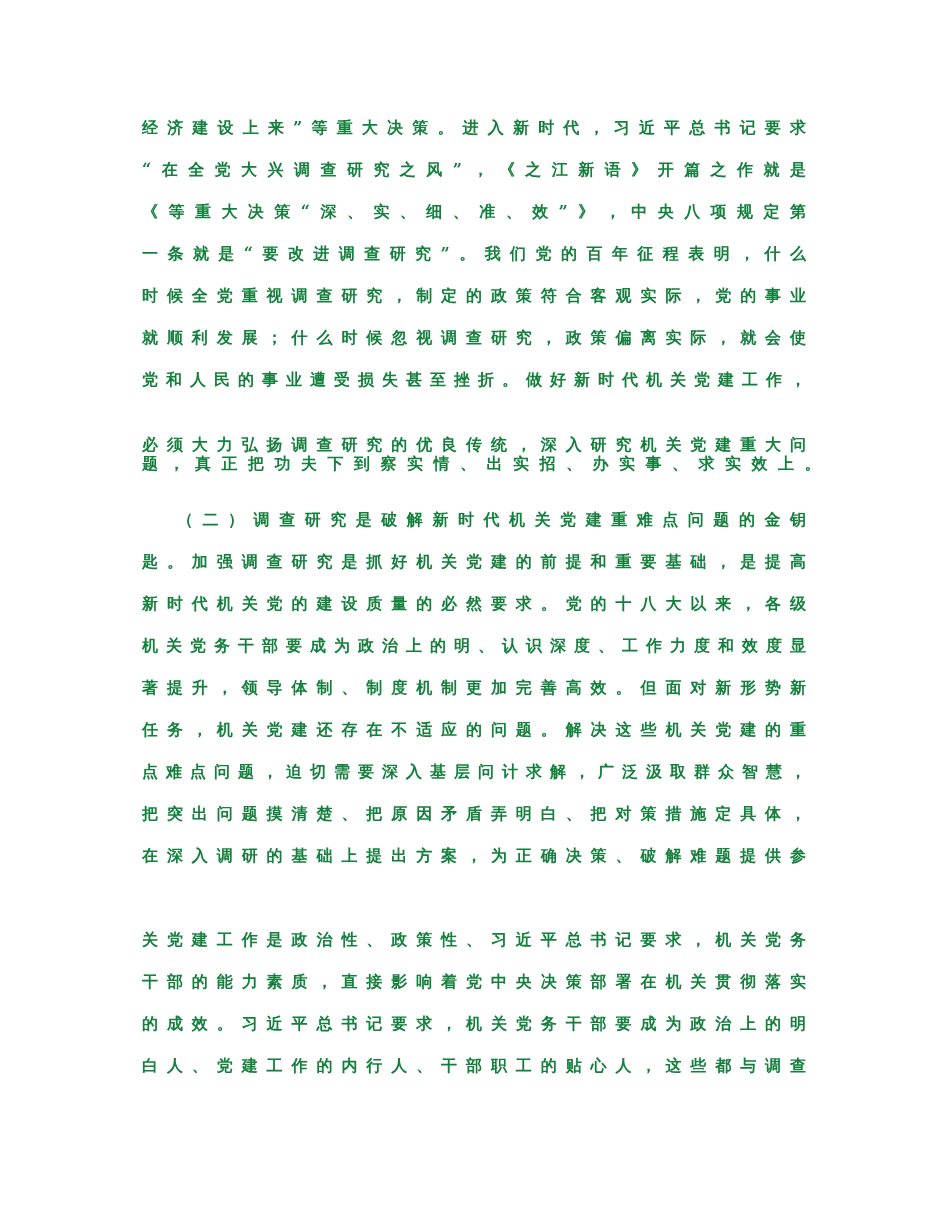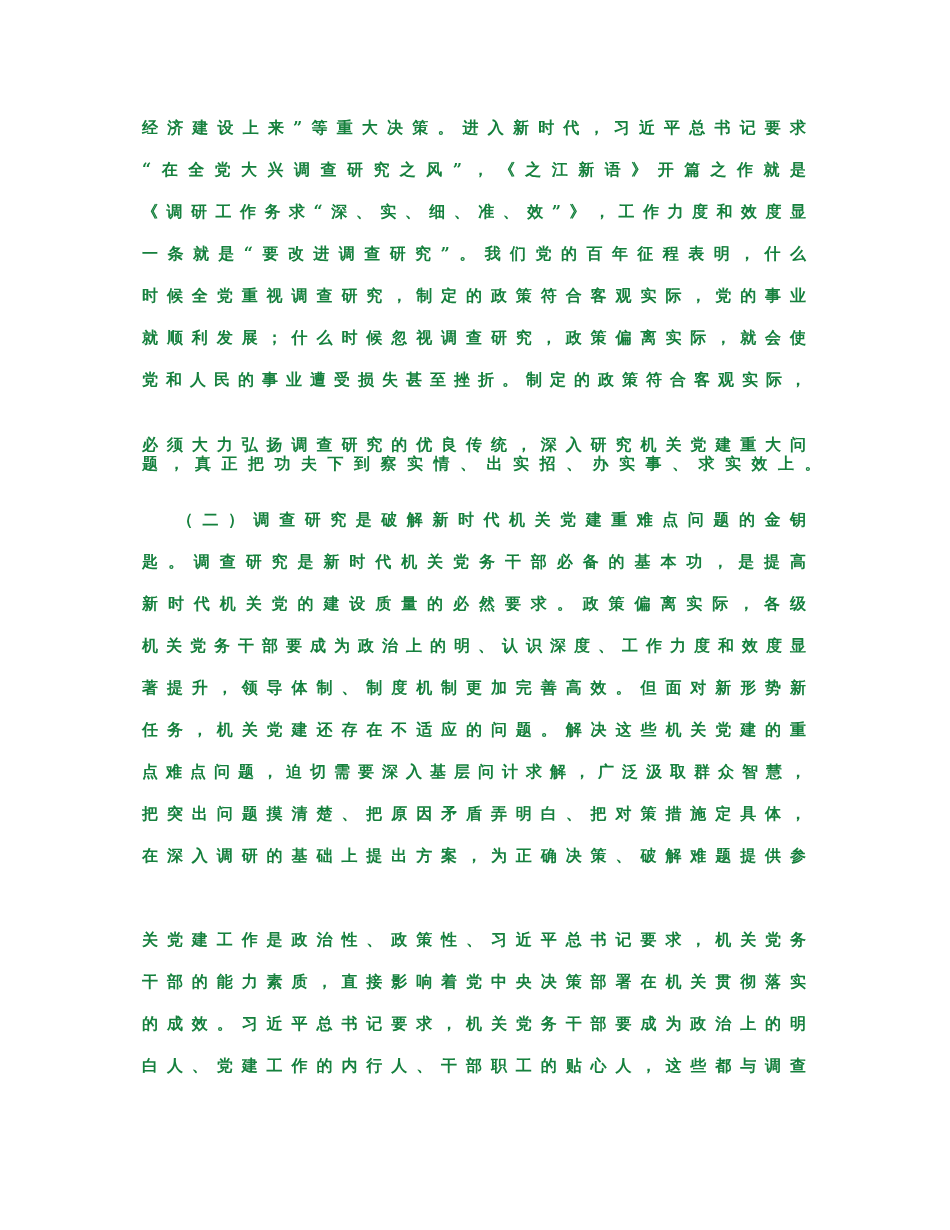--- a/index.html
+++ b/index.html
@@ -45,31 +45,31 @@
       width: 629px;
     }
   </style>
 </head>
 <body>
 
 <div class="page">
 
   <div class="line" style="top:113px">经济建设上来”等重大决策。进入新时代，习近平总书记要求</div>
   <div class="line" style="top:155px">“在全党大兴调查研究之风”，《之江新语》开篇之作就是</div>
-  <div class="line" style="top:197px">《调研工作务求“深、实、细、准、效”》，工作力度和效度显</div>
+  <div class="line" style="top:197px">《等重大决策“深、实、细、准、效”》，中央八项规定第</div>
   <div class="line" style="top:239px">一条就是“要改进调查研究”。我们党的百年征程表明，什么</div>
   <div class="line" style="top:281px">时候全党重视调查研究，制定的政策符合客观实际，党的事业</div>
   <div class="line" style="top:323px">就顺利发展；什么时候忽视调查研究，政策偏离实际，就会使</div>
-  <div class="line" style="top:365px">党和人民的事业遭受损失甚至挫折。制定的政策符合客观实际，</div>
+  <div class="line" style="top:365px">党和人民的事业遭受损失甚至挫折。做好新时代机关党建工作，</div>
   <div class="line" style="top:430px">必须大力弘扬调查研究的优良传统，深入研究机关党建重大问</div>
   <div class="line last" style="top:449px">题，真正把功夫下到察实情、出实招、办实事、求实效上。</div>
 
   <div class="line indent" style="top:505px">（二）调查研究是破解新时代机关党建重难点问题的金钥</div>
-  <div class="line" style="top:547px">匙。调查研究是新时代机关党务干部必备的基本功，是提高</div>
-  <div class="line" style="top:589px">新时代机关党的建设质量的必然要求。政策偏离实际，各级</div>
+  <div class="line" style="top:547px">匙。加强调查研究是抓好机关党建的前提和重要基础，是提高</div>
+  <div class="line" style="top:589px">新时代机关党的建设质量的必然要求。党的十八大以来，各级</div>
   <div class="line" style="top:631px">机关党务干部要成为政治上的明、认识深度、工作力度和效度显</div>
   <div class="line" style="top:673px">著提升，领导体制、制度机制更加完善高效。但面对新形势新</div>
   <div class="line" style="top:715px">任务，机关党建还存在不适应的问题。解决这些机关党建的重</div>
   <div class="line" style="top:757px">点难点问题，迫切需要深入基层问计求解，广泛汲取群众智慧，</div>
   <div class="line" style="top:799px">把突出问题摸清楚、把原因矛盾弄明白、把对策措施定具体，</div>
   <div class="line" style="top:841px">在深入调研的基础上提出方案，为正确决策、破解难题提供参</div>
   <div class="line" style="top:925px">关党建工作是政治性、政策性、习近平总书记要求，机关党务</div>
   <div class="line" style="top:967px">干部的能力素质，直接影响着党中央决策部署在机关贯彻落实</div>
   <div class="line" style="top:1009px">的成效。习近平总书记要求，机关党务干部要成为政治上的明</div>
   <div class="line" style="top:1051px">白人、党建工作的内行人、干部职工的贴心人，这些都与调查</div>

